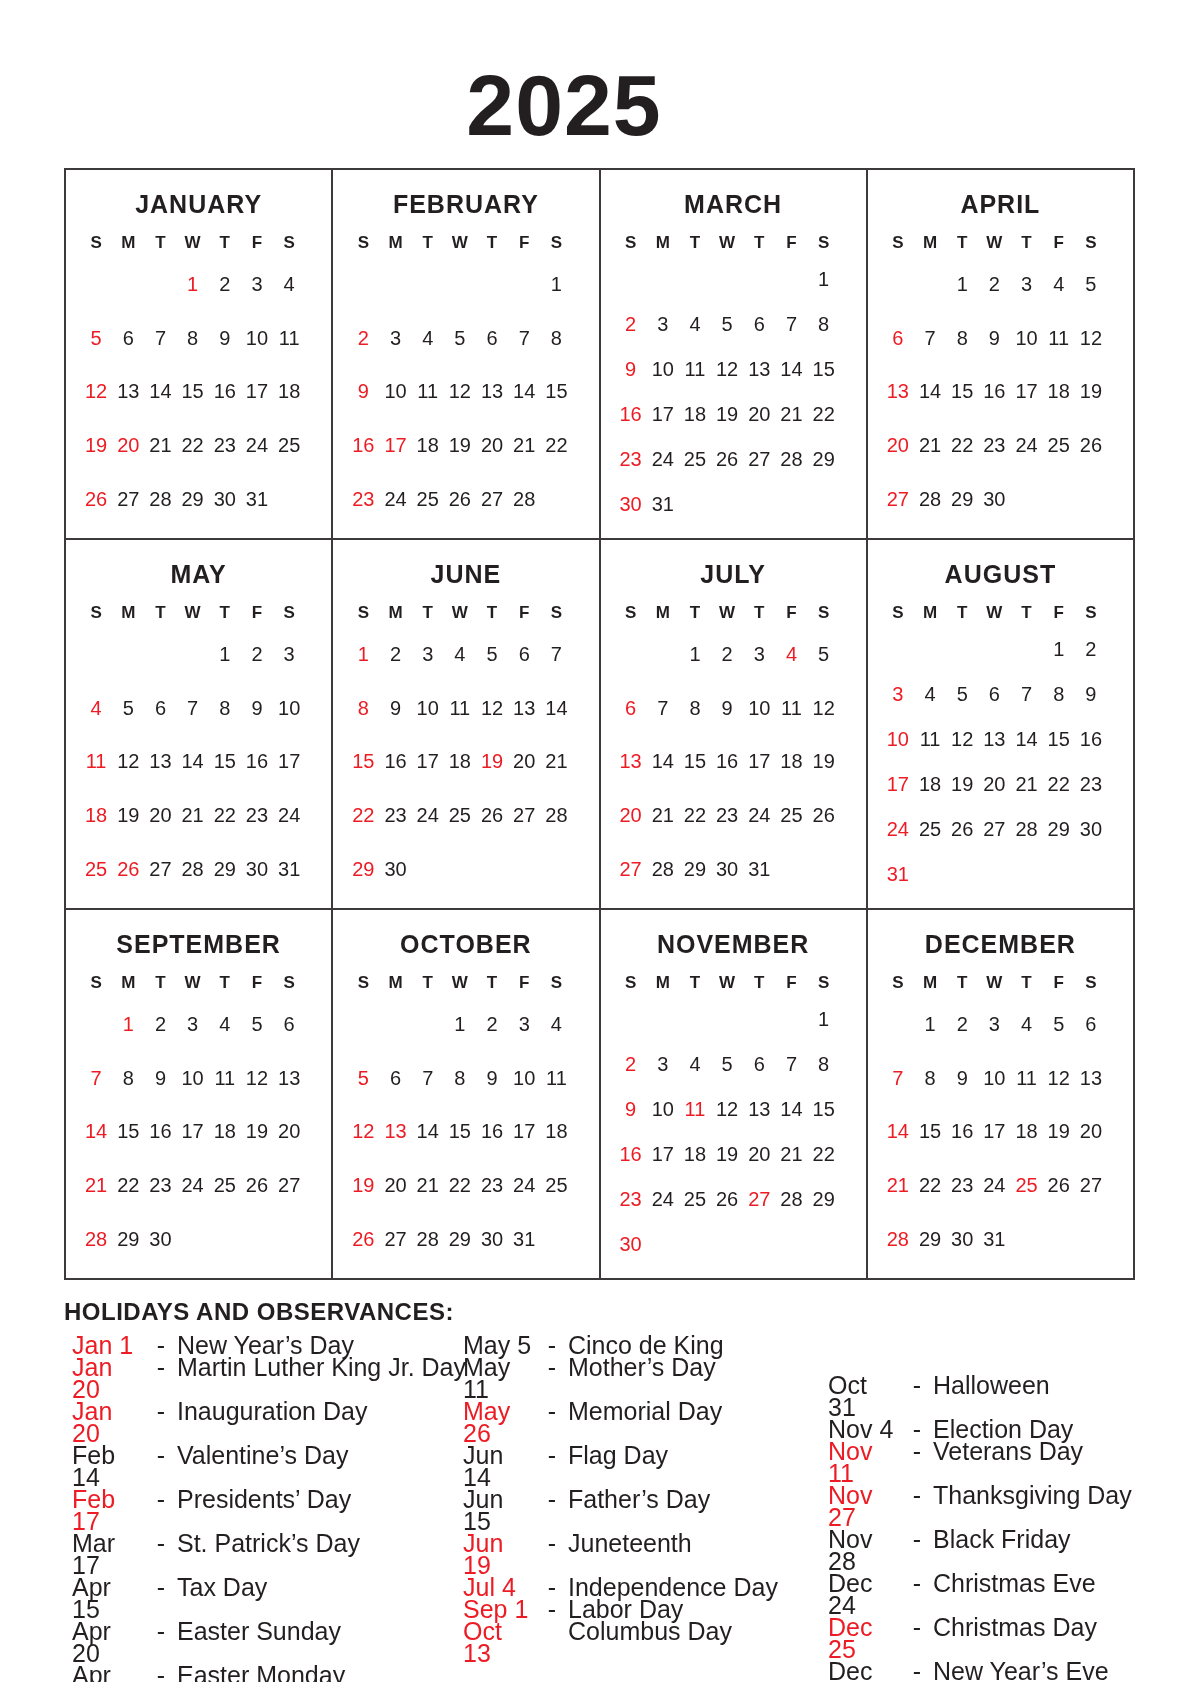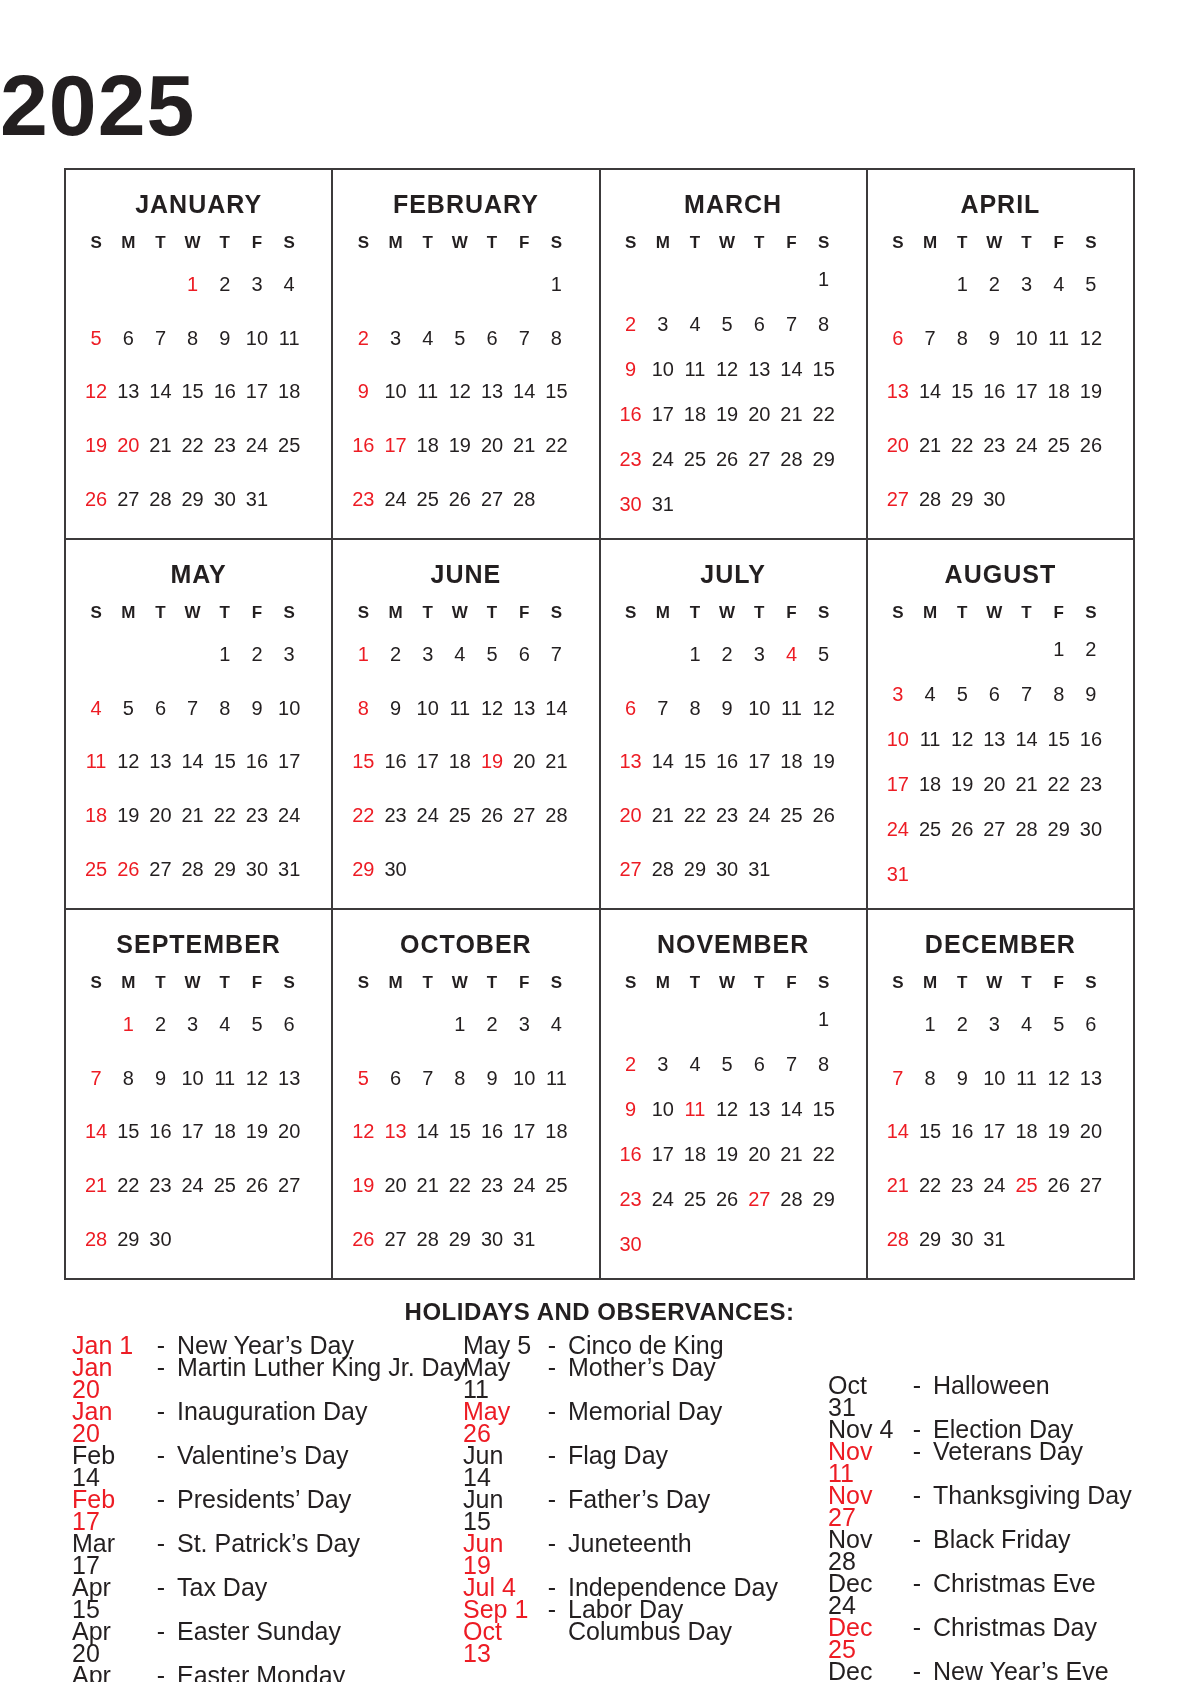--- a/index.html
+++ b/index.html
@@ -8,21 +8,21 @@
     width: 1200px; height: 1682px;
     background: #ffffff;
     color: #231f20;
     font-family: "Liberation Sans", sans-serif;
     overflow: hidden;
     --red: #ed1c24;
     --line: #3c3a3b;
   }
 
   
-  .header { width: 1120px; text-align: left; padding-top: 62px; }
+  .header { width: 1120px; text-align: center; padding-top: 62px; padding-left: 8px; }
   .year   { font-size: 86px; font-weight: 700; line-height: 1; letter-spacing: 1px; }
   .cal-title { font-size: 84px; font-weight: 700; line-height: 1; margin-top: -2px; letter-spacing: -1px; }
   .url    { font-size: 26px; margin-top: 6px; line-height: 30px; }
 
   
   .cal-grid {
     margin: 20px 0 0 64px;
     width: 1071px;
     display: grid;
     grid-template-columns: repeat(4, 1fr);
@@ -55,21 +55,21 @@
   .week.dow { margin-top: 16px; height: 20px; line-height: 20px; }
   .dow .d { font-size: 17px; font-weight: 700; }
   .d { text-align: center; font-size: 20px; }
   .d.red { color: var(--red); }
   .dates { flex: 1; display: flex; flex-direction: column; justify-content: space-around; margin-top: 4px; }
 
   
   .hol-heading {
     margin-left: 64px;
     width: 1071px;
-    text-align: center;
+    text-align: left;
     margin-top: 20px;
     font-size: 24px;
     font-weight: 700;
     letter-spacing: 0.5px;
     line-height: 1;
   }
   .hol-wrap { position: relative; height: 215px; margin-top: 10px; }
   .hol-col { position: absolute; top: 0; }
   .hol-col.c0 { left: 72px; }
   .hol-col.c1 { left: 463px; }

